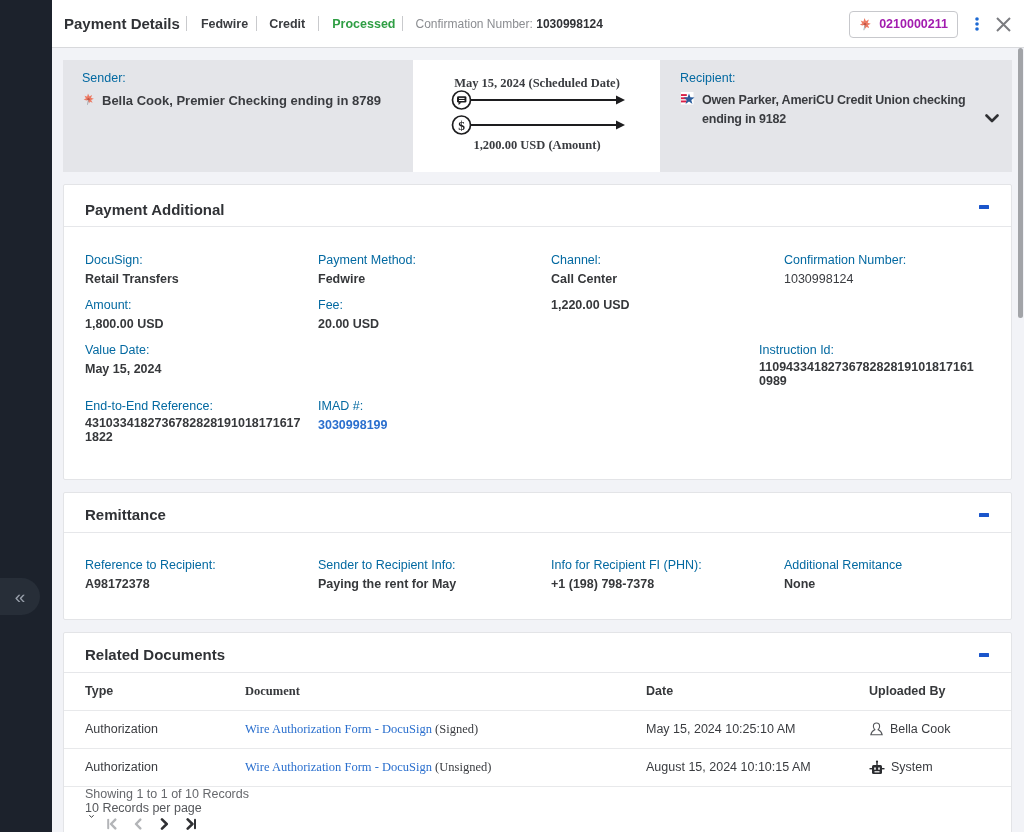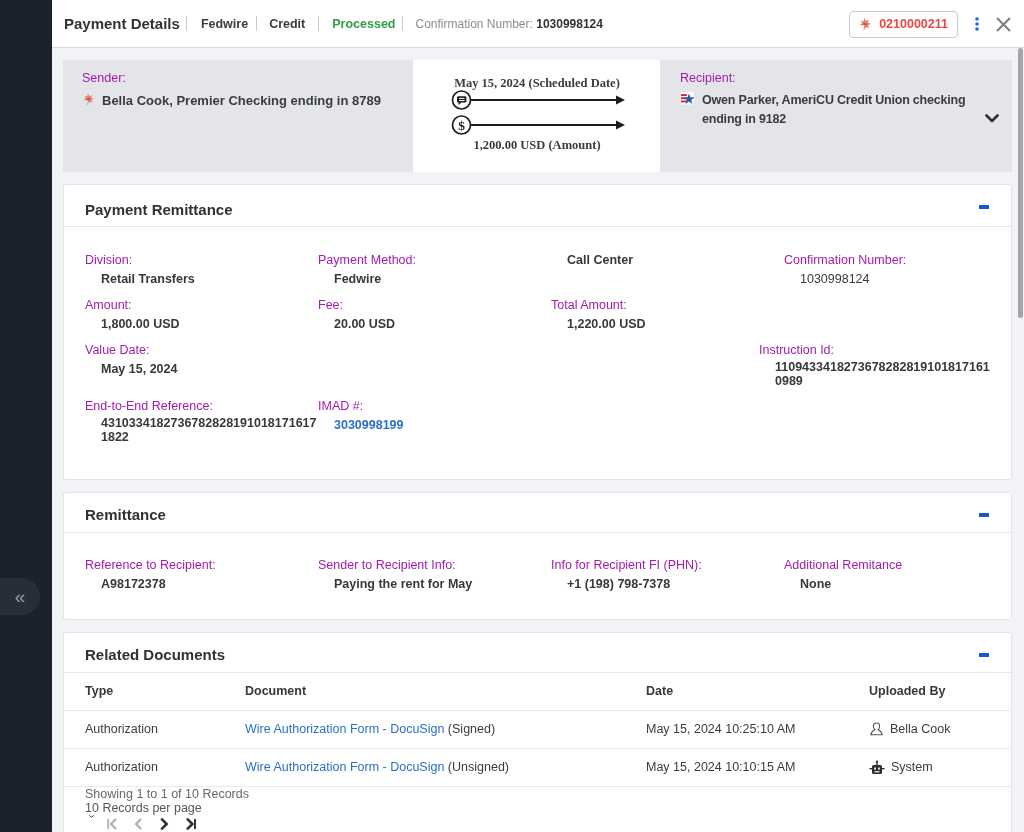--- a/index.html
+++ b/index.html
@@ -9,56 +9,56 @@
 .main { position:absolute; left:52px; top:0; width:972px; height:832px;border-radius:7px; }
 .topbar { position:relative; height:48px; background:#fff; border-bottom:1px solid #d8d9dc; display:flex; align-items:center; padding-left:12px; }
 .t-title { font-size:15px; font-weight:bold; color:#303236; }
 .sep { width:1px; height:15px; background:#c9cacd; }
 .t-item { font-size:12.5px; font-weight:bold; color:#3a3c40; }
 .t-green { color:#2f9e44; }
 .t-conf { font-size:12px; color:#8b8d91; }
 .t-conf b { color:#303236; }
 .t-right { position:absolute; right:10px; top:0; height:48px; display:flex; align-items:center; }
 .badge { height:27px; border:1px solid #c7c8cc; border-radius:4px; display:flex; align-items:center; padding:0 9px 0 8px; background:#fff; }
-.badge b { font-size:12.5px; color:#ef4444; margin-left:7px; }
+.badge b { font-size:12.5px; color:#a21caf; margin-left:7px; }
 .kebab { width:20px; height:27px; margin-left:9px; display:flex; align-items:center; justify-content:center; }
 .xicon { margin-left:8px; margin-right:2px; height:17px; }
 .content { position:absolute; left:0; top:48px; width:972px; height:784px; background:#f2f3f7; padding:12px 12px 0 11px; }
 .band { display:flex; height:112px; margin-bottom:12px; }
 .gbox { background:#e4e5e9; }
 .sbox { width:350px; padding:11px 0 0 19px; }
 .mid { width:247px; background:#fff; position:relative;font-family:Liberation Serif, serif; }
 .rbox { flex:1; padding:11px 0 0 20px; position:relative; }
-.lab { font-size:12.5px; color:#a21caf; }
+.lab { font-size:12.5px; color:#0369a1; }
 .bname { display:flex; margin-top:6px; }
 .bname svg { flex:none; margin-right:7px; margin-top:1px; }
 .bname .nm { font-size:13px; font-weight:bold; color:#3a3c40; line-height:19px; }
 .rbox .nm { font-size:12.5px; letter-spacing:-0.2px; }
 
 .rchev { position:absolute; right:13px; top:49px; }
 .sbox .nm { margin-top:0; }
 .card { background:#fff; border:1px solid #e3e4e7; border-radius:2px; margin-bottom:12px; }
 .chead { height:42px; display:flex; align-items:center; padding:0 22px 0 21px; position:relative; border-bottom:1px solid #e6e7ea; }
 .chead.sm { height:40px; }
 .chead .ct { font-size:15px; font-weight:bold; color:#303236; margin-top:7px; }
 .chead.sm .ct { margin-top:3px; }
 .minus { position:absolute; right:22px; top:20px; width:10px; height:3.5px; background:#1a55cb; border-radius:0.5px; }
 .cbody { padding:25px 0 0 21px; }
 .grid { display:flex; flex-wrap:wrap; }
 .cell { width:233px; margin-bottom:10px; } .cell.c4th { width:208px; }
 .cell .lab { margin-bottom:3px; line-height:16px; }
-.cell .val { font-size:12.5px; font-weight:bold; color:#36383b; line-height:16px;margin-left:16px; }
+.cell .val { font-size:12.5px; font-weight:bold; color:#36383b; line-height:16px; }
 .cell .wrapval { line-height:13.5px; width:220px; word-break:break-all; }
 .link { color:#2a6fce; }
 
 .rdoc table { border-collapse:collapse; width:100%; table-layout:fixed; }
 .rdoc th { font-size:12.5px; font-weight:bold; color:#36383b; text-align:left; height:37px; border-bottom:1px solid #e8e9eb; }
 .rdoc td { font-size:12.5px; color:#3a3c40; height:38px; border-bottom:1px solid #e8e9eb; }
 .rdoc .c1 { padding-left:21px; width:181px; }
-.rdoc .c2 { width:401px; }
+.rdoc .c2 { width:401px;font-family:Liberation Serif, serif; }
 .rdoc .c3 { width:223px; }
 .rdoc .c4 { }
 .upby { display:flex; align-items:center; }
 .upby svg { margin-right:6px; }
 .tfoot { height:48px; display:flex; padding:0 15px 5px 21px;flex-direction:column; }
 .tfoot .show { font-size:12.5px; color:#66686c; }
 .tfoot .spacer { flex:1; }
 .tfoot .rpp { font-size:12.5px; color:#55575b; margin-right:4px; }
 .pgic { display:flex; align-items:center; }
 .pgic svg { margin-left:17px; } .pgic svg:first-child { margin-left:21px; }
@@ -146,50 +146,50 @@
             </svg>
           <span class="nm">Owen Parker, AmeriCU Credit Union checking<br>ending in 9182</span>
         </div>
         <div class="rchev"><svg width="14" height="9" viewBox="0 0 14 9">
               <path d="M1.5 1.5 L7 7 L12.5 1.5" stroke="#2f3033" stroke-width="2.6" fill="none" stroke-linecap="round" stroke-linejoin="round"></path>
             </svg></div>
       </div>
     </div>
     <div class="card">
       <div class="chead">
-          <span class="ct">Payment Remittance</span>
+          <span class="ct">Payment Additional</span>
           <span class="minus"></span>
         </div>
       <div class="cbody">
         <div class="grid">
           <div class="cell">
-              <div class="lab">Division:</div>
+              <div class="lab">DocuSign:</div>
               <div class="val">Retail Transfers</div>
             </div>
           <div class="cell">
               <div class="lab">Payment Method:</div>
               <div class="val">Fedwire</div>
             </div>
           <div class="cell">
+              <div class="lab">Channel:</div>
               <div class="val">Call Center</div>
             </div>
           <div class="cell c4th">
               <div class="lab">Confirmation Number:</div>
               <div class="val" style="font-weight:normal;color:#3a3c40">1030998124</div>
             </div>
           <div class="cell">
               <div class="lab">Amount:</div>
               <div class="val">1,800.00 USD</div>
             </div>
           <div class="cell">
               <div class="lab">Fee:</div>
               <div class="val">20.00 USD</div>
             </div>
           <div class="cell">
-              <div class="lab">Total Amount:</div>
               <div class="val">1,220.00 USD</div>
             </div>
           <div class="cell c4th"></div>
           <div class="cell">
               <div class="lab">Value Date:</div>
               <div class="val">May 15, 2024</div>
             </div>
           <div class="cell"></div>
           <div class="cell c4th"></div>
           <div class="cell">
@@ -255,21 +255,21 @@
           <td class="c3">May 15, 2024 10:25:10 AM</td>
           <td class="c4">
                 <span class="upby"><svg width="15" height="16" viewBox="0 0 15 16">
                     <path d="M7.5 2 C9.4 2 10.6 3.3 10.6 5.2 C10.6 6.6 10 7.9 9.2 8.7 C10.9 9.4 12.6 11.2 13.2 13.8 L1.8 13.8 C2.4 11.2 4.1 9.4 5.8 8.7 C5 7.9 4.4 6.6 4.4 5.2 C4.4 3.3 5.6 2 7.5 2 Z" fill="none" stroke="#55575b" stroke-width="1.1"></path>
                   </svg>Bella Cook</span>
               </td>
         </tr>
         <tr>
           <td class="c1">Authorization</td>
           <td class="c2"><span class="link">Wire Authorization Form - DocuSign</span> (Unsigned)</td>
-          <td class="c3">May 15, 2024 10:10:15 AM</td>
+          <td class="c3">August 15, 2024 10:10:15 AM</td>
           <td class="c4">
                 <span class="upby"><svg width="16" height="15" viewBox="0 0 16 15">
                     <rect x="3" y="5" width="10" height="9" rx="1.5" fill="#2b2d30"></rect>
                     <rect x="7.3" y="1.6" width="1.4" height="3.4" fill="#2b2d30"></rect>
                     <circle cx="8" cy="1.6" r="1.1" fill="#2b2d30"></circle>
                     <rect x="0.5" y="8" width="2.5" height="1.4" fill="#2b2d30"></rect>
                     <rect x="13" y="8" width="2.5" height="1.4" fill="#2b2d30"></rect>
                     <rect x="5.2" y="7.5" width="1.6" height="2.2" fill="#fff"></rect>
                     <rect x="9.2" y="7.5" width="1.6" height="2.2" fill="#fff"></rect>
                     <rect x="5.5" y="11.2" width="5" height="1.2" fill="#fff"></rect>

